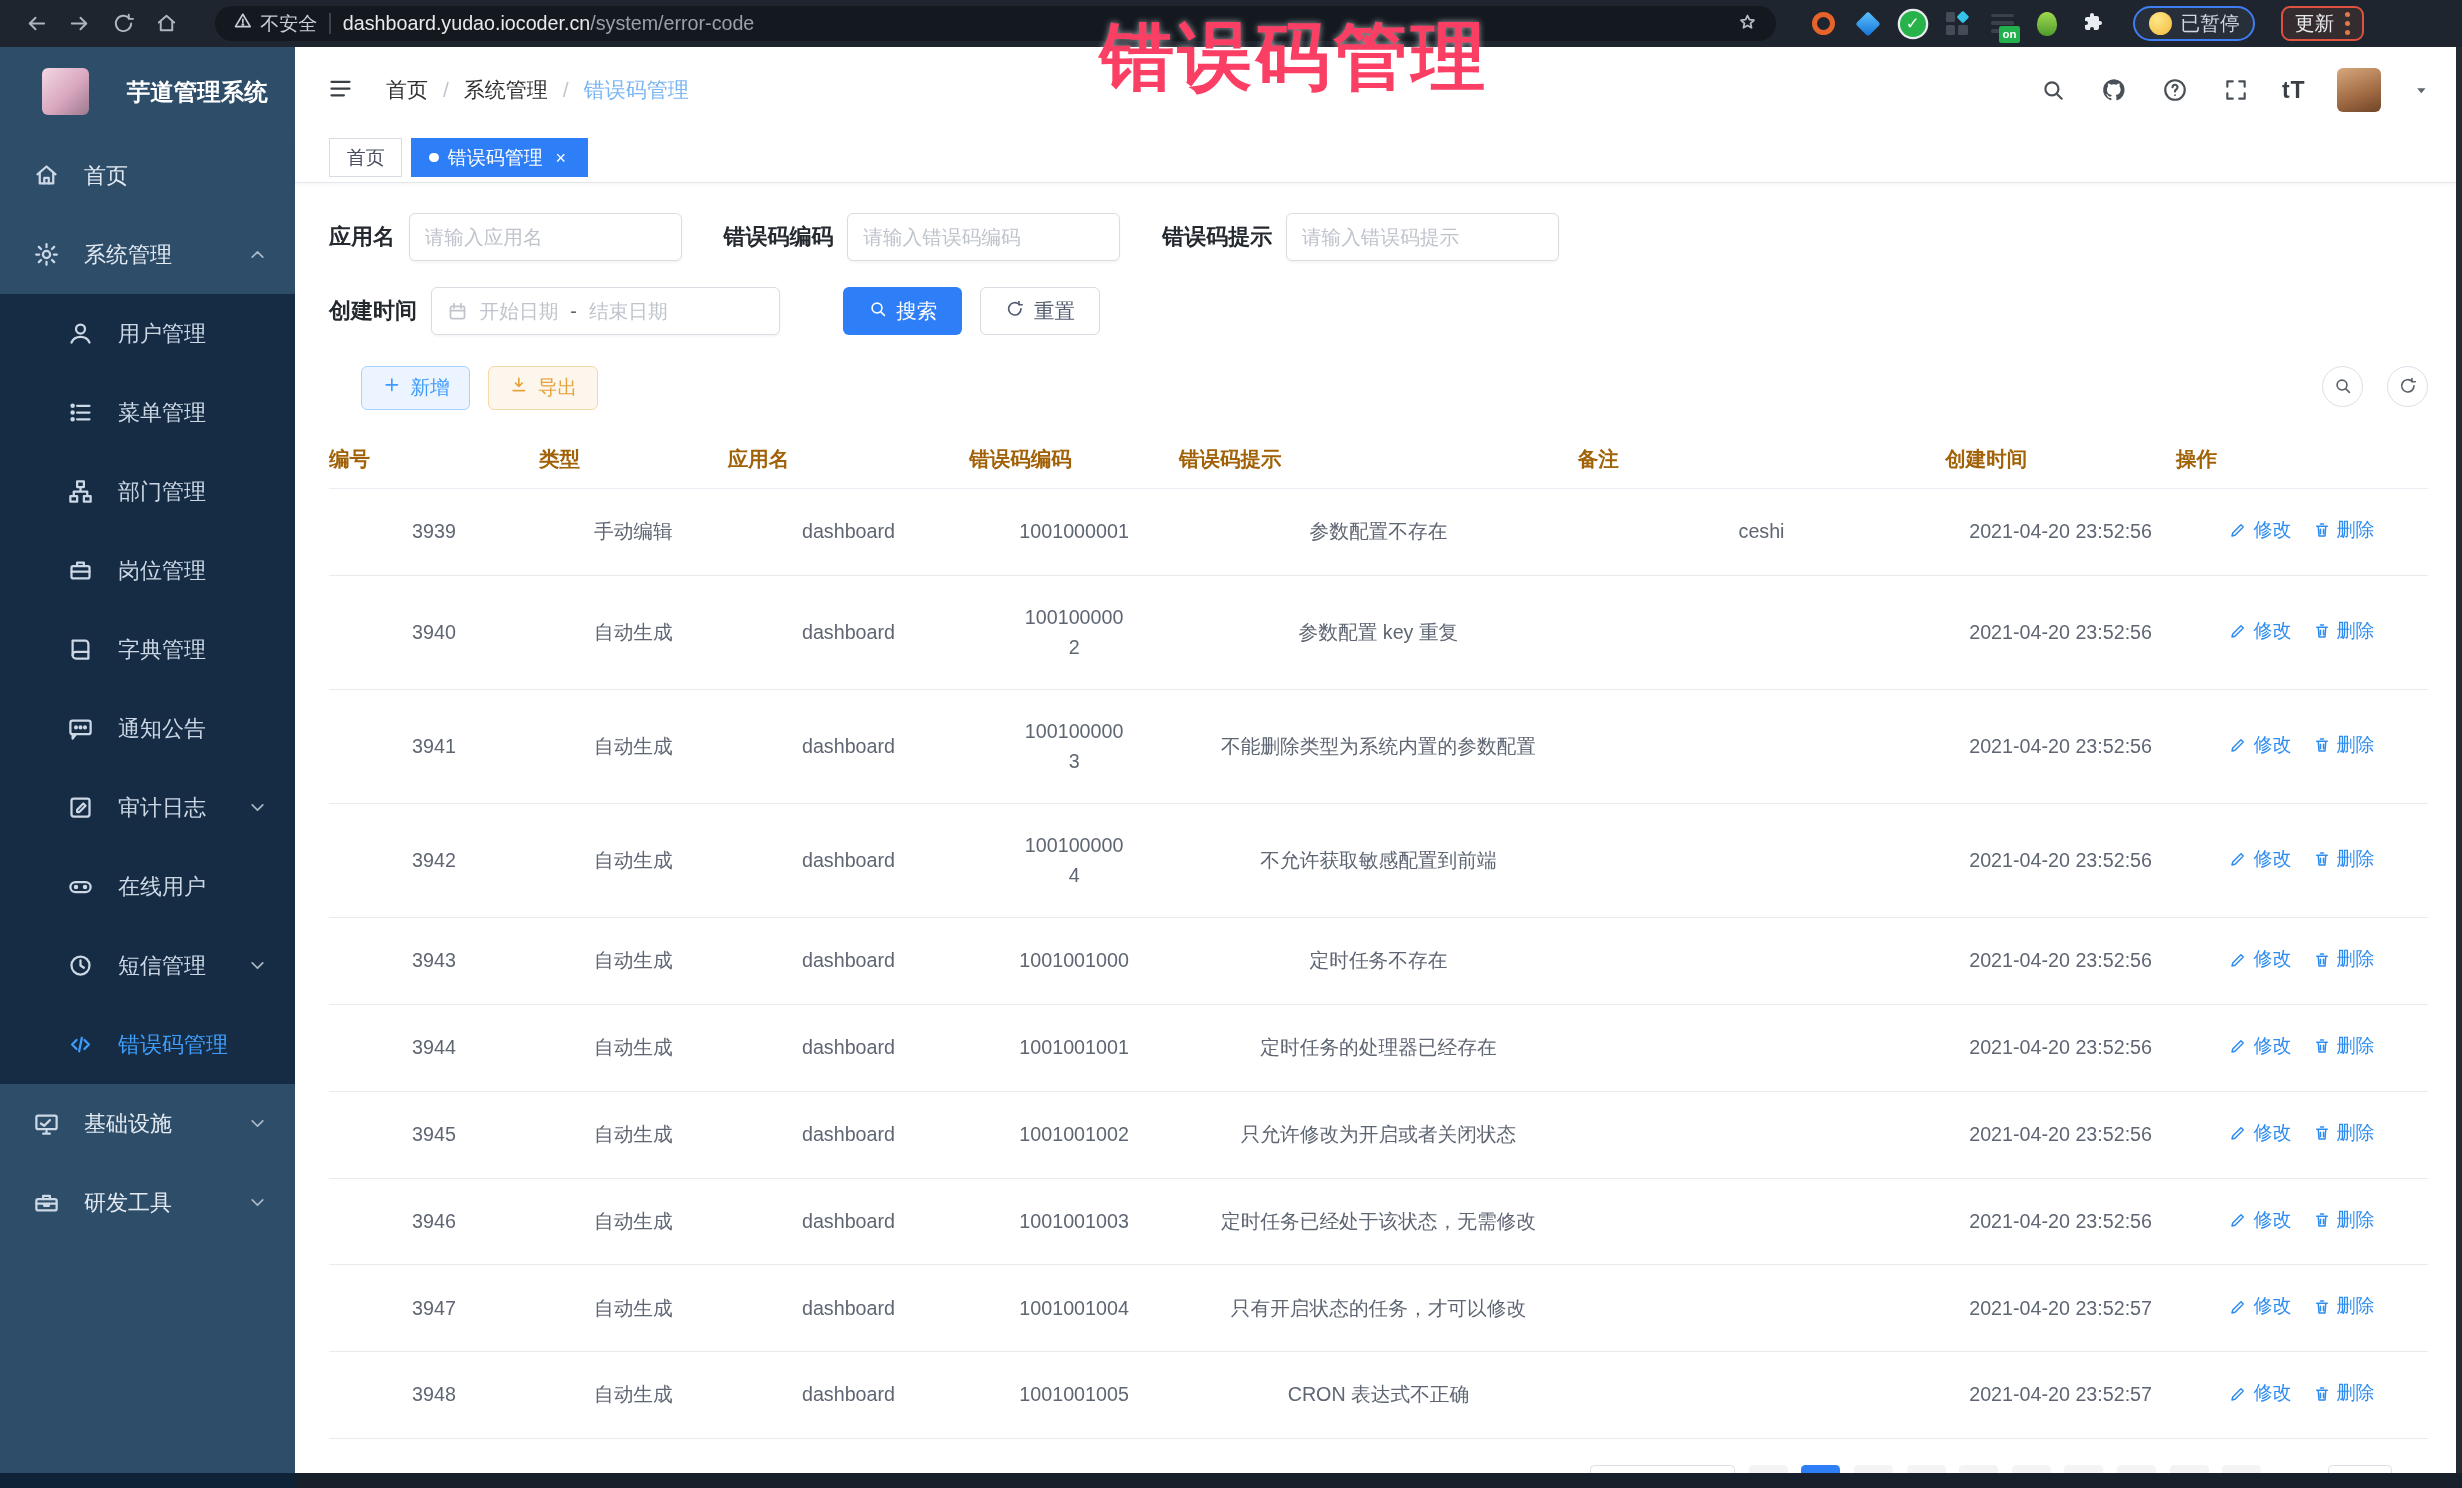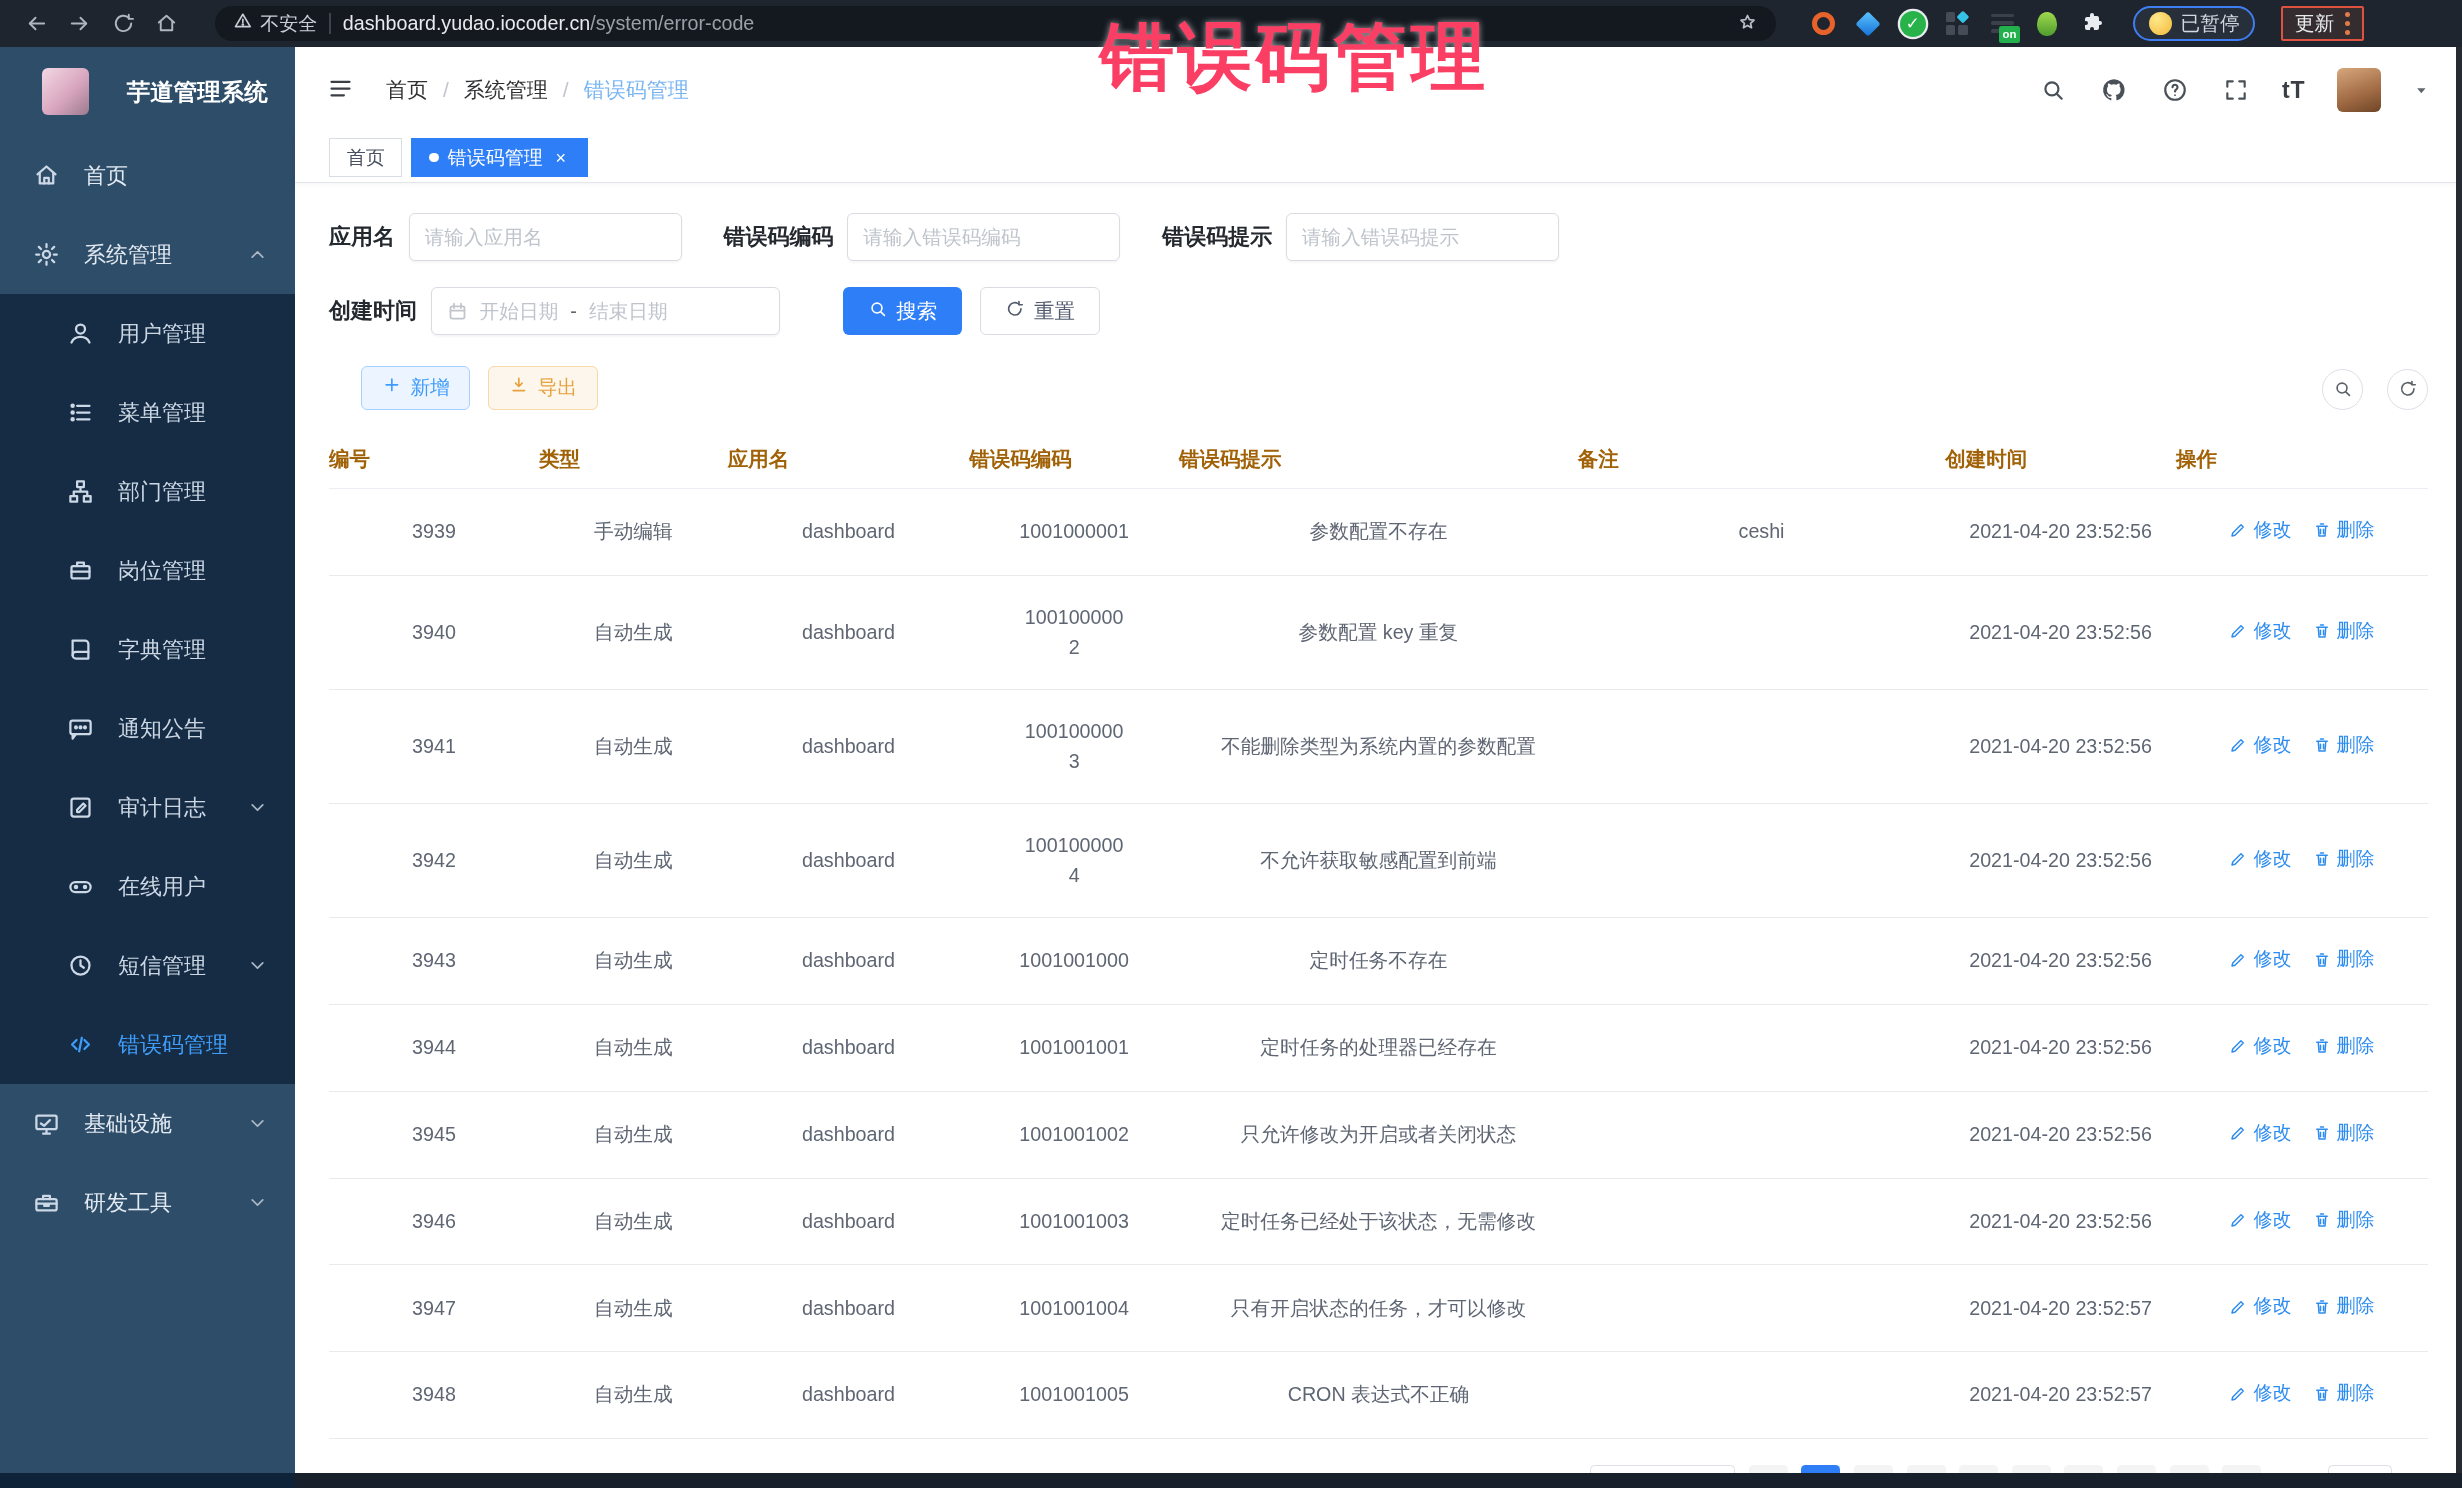--- a/index.html
+++ b/index.html
@@ -28,21 +28,21 @@
   .ext-grid { width:23px; height:23px; display:grid; grid-template-columns:9.8px 9.8px; grid-template-rows:9.8px 9.8px; gap:3px; }
   .ext-grid i { background:#454c57; border-radius:1.5px; } .ext-grid i.cy { background:#35c3e8; transform:rotate(45deg) scale(.9); }
   .ext-list { width:23px; height:19.7px; display:flex; flex-direction:column; gap:3.8px; }
   .ext-list i { height:3.8px; background:#3a414b; border-radius:1.5px; }
   .ext-badge { position:absolute; right:-4.5px; bottom:-6px; background:#23b14d; color:#fff; font-size:11.4px; line-height:1; padding:3px 3.8px; border-radius:2.3px; font-weight:bold; }
   .ext-sprout { width:19.7px; height:24px; background:linear-gradient(180deg,#9fd94e,#4f9c2e); border-radius:50% 50% 45% 45%; }
   .ext-puzzle { color:#e9edf2; } .ext-puzzle svg { width:24px; height:24px; }
   .paused-pill { height:35px; border:2.3px solid #3f7ef2; border-radius:18px; background:#272f3b; display:flex; align-items:center; gap:9px; padding:0 13.6px; margin-left:16.7px; }
   .emoji-face { width:23px; height:23px; border-radius:50%; background:radial-gradient(circle at 35% 30%,#ffe88a,#f2b93b); }
   .paused-label { color:#d3d8df; font-size:19.7px; }
-  .update-btn { height:35px; border:2.3px solid #df5240; border-radius:2px; background:#342c2e; color:#e8eaed; font-size:19.7px; display:flex; align-items:center; gap:10.6px; padding:0 12px; margin-left:15px; }
+  .update-btn { height:35px; border:2.3px solid #df5240; border-radius:9px; background:#342c2e; color:#e8eaed; font-size:19.7px; display:flex; align-items:center; gap:10.6px; padding:0 12px; margin-left:15px; }
   .update-dots { display:flex; flex-direction:column; gap:3.8px; }
   .update-dots i { width:5.3px; height:5.3px; border-radius:50%; background:#e07b4a; }
 
   
   .overlay-title { position:absolute; left:1100px; top:7.6px; z-index:99; font-size:74px; font-weight:600; color:#fb3e63; letter-spacing:3.8px; text-shadow:0 0 6px rgba(255,255,255,.6); white-space:nowrap; }
 
   
   .app { position:absolute; top:47px; left:0; right:0; bottom:15px; display:flex; }
 
   
@@ -95,21 +95,21 @@
   .date-field { width:349px; gap:12px; }
   .cal-ico { width:21px; height:21px; color:#c0c4cc; flex:0 0 auto; }
   .cal-ico svg { width:21px; height:21px; }
   .date-sep { color:#606266; font-size:19.7px; }
   .btn { height:48px; border-radius:6px; font-size:20.5px; display:inline-flex; align-items:center; gap:9px; padding:0 24px; cursor:pointer; border:0.8px solid transparent; font-family:inherit; }
   .btn svg { width:19.7px; height:19.7px; }
   .btn-search { background:#2e7ef7; color:#fff; margin-left:21px; }
   .btn-reset { background:#fff; color:#515a6e; border-color:#d9dce3; margin-left:18px; }
 
   
-  .toolbar { display:flex; align-items:flex-end; margin:4.5px 0 13.6px 0;padding-left:32px; }
+  .toolbar { display:flex; align-items:flex-start; margin:4.5px 0 13.6px 0;padding-left:32px; }
   .btn-sm { height:44px; font-size:19.7px; padding:0 19.7px; border-radius:6px; }
   .btn-add { background:#ecf5ff; border-color:#a6d2ff; color:#3e9bfc; }
   .btn-export { background:#fdf6ec; border-color:#f5d9a8; color:#e6a23c; margin-left:18px; }
   .circle-btns { margin-left:auto; display:flex; gap:24px; }
   .circle-btn { width:41px; height:41px; border-radius:50%; border:0.8px solid #dcdfe6; background:#fff; color:#5a6168; display:flex; align-items:center; justify-content:center; cursor:pointer; }
   .circle-btn svg { width:19.7px; height:19.7px; }
 
   
   table { width:100%; border-collapse:collapse; margin-top:7.6px; table-layout:fixed; }
   th { height:58px; font-size:20.5px; font-weight:700; color:#a16207; text-align:left; border-bottom:0.8px solid #ebeef5; background:#fff; }

